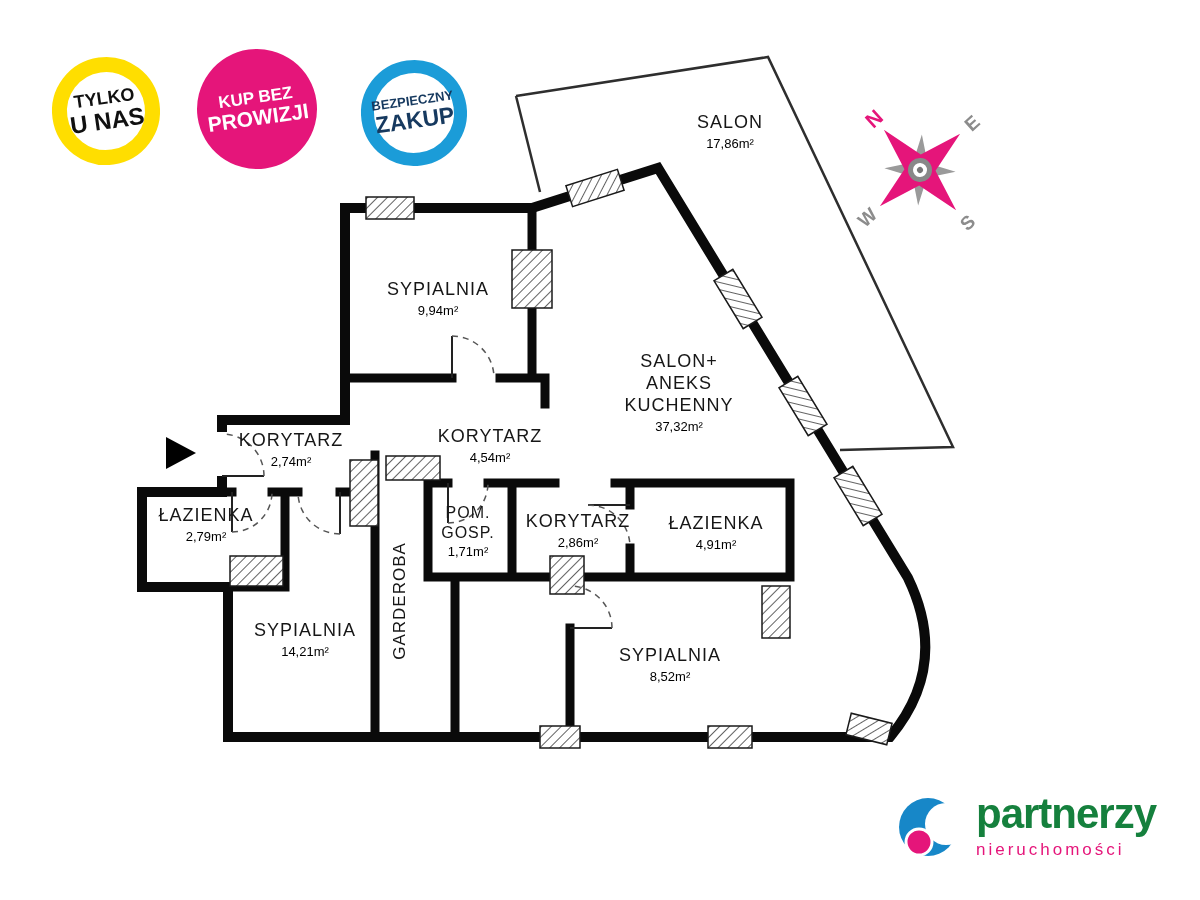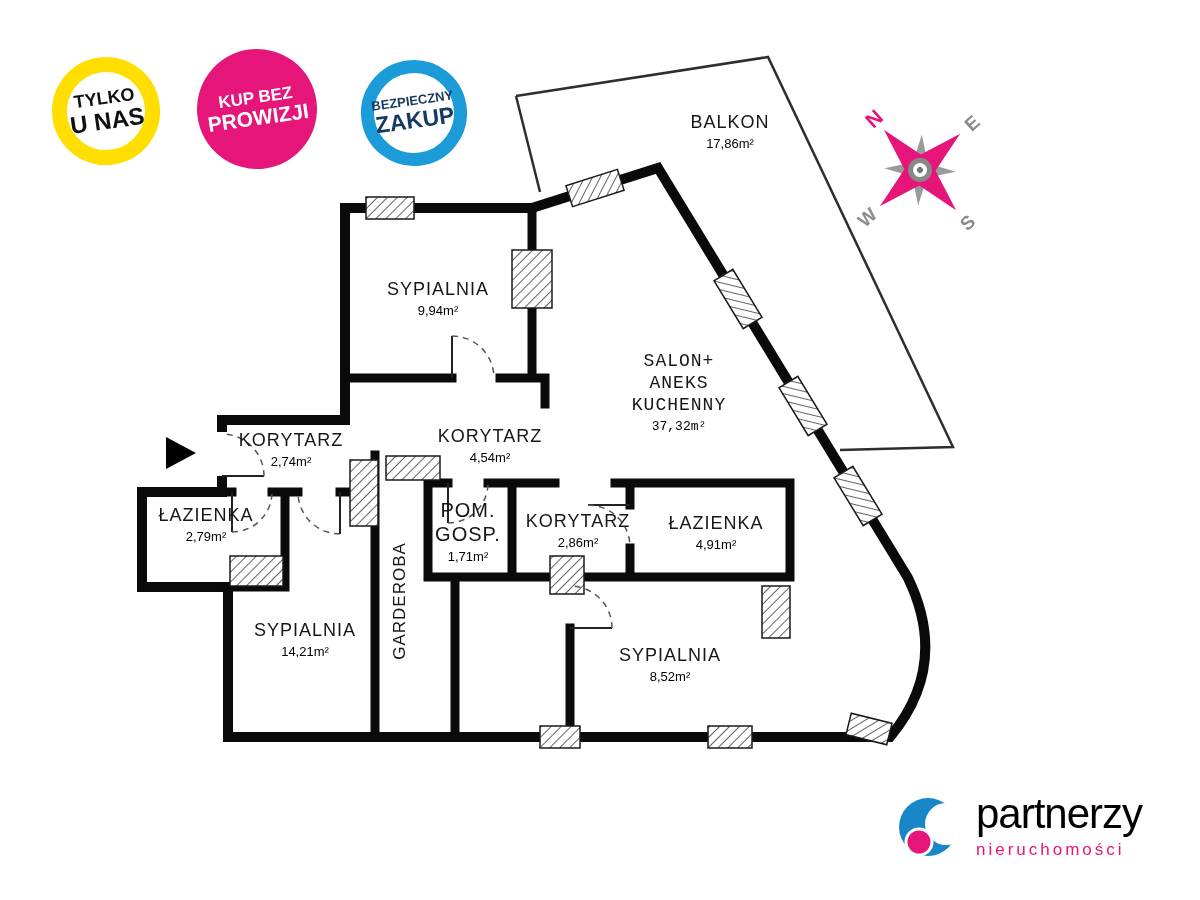--- a/index.html
+++ b/index.html
@@ -26,26 +26,26 @@
   #badge-blue .l2{font-size:23px;font-weight:bold;}
   
   #plan{position:absolute;left:0;top:0;}
   
   .room-label{
     position:absolute;transform:translate(-50%,-50%);
     text-align:center;pointer-events:none;
   }
   .room-name{font-size:18px;letter-spacing:1px;white-space:pre-line;line-height:1.22;color:#161616;}
   .room-area{font-size:13px;margin-top:2px;color:#000000;}
-  .room-label.small .room-name{font-size:20px;}
+  .room-label.small .room-name{font-size:16px;}
   #label-garderoba{transform:translate(-50%,-50%) rotate(-90deg);}
   
   #logo{position:absolute;left:898px;top:793px;display:flex;align-items:center;gap:14px;}
   .logo-text{display:flex;flex-direction:column;}
-  .logo-name{font-size:42px;font-weight:normal;color:#000000;line-height:1;letter-spacing:-1px;}
+  .logo-name{font-size:42px;font-weight:bold;color:#15803d;line-height:1;letter-spacing:-1px;}
   .logo-sub{font-size:17px;font-weight:normal;color:#E5157A;letter-spacing:3px;margin-top:5px;}
   
   #compass{position:absolute;left:838px;top:88px;}
 </style>
 </head>
 <body>
 
 <svg id="plan" width="1200" height="900" viewBox="0 0 1200 900">
   <defs>
     <pattern id="hatch" patternUnits="userSpaceOnUse" width="7" height="7" patternTransform="rotate(45)">
@@ -112,28 +112,28 @@
            M340,534 A42,42 0 0 1 298,492
            M448,523 A40,40 0 0 0 488,483
            M588,505 A42,42 0 0 1 630,547
            M612,628 A42,42 0 0 0 570,586" stroke="#555" stroke-width="1.5" stroke-dasharray="6 5" fill="none"></path>
 
   <polygon points="166,437 166,469 196,453" fill="#000"></polygon>
 </svg>
 
 <div>
   <div class="room-label" id="label-balkon" style="left:730px;top:131px;">
-    <div class="room-name">BALKON</div>
+    <div class="room-name">SALON</div>
     <div class="room-area">17,86m²</div>
   </div>
   <div class="room-label" style="left:438px;top:298px;">
     <div class="room-name">SYPIALNIA</div>
     <div class="room-area">9,94m²</div>
   </div>
-  <div class="room-label" style="left:679px;top:392px;font-family:Liberation Mono, monospace;">
+  <div class="room-label" style="left:679px;top:392px;">
     <div class="room-name">SALON+
 ANEKS
 KUCHENNY</div>
     <div class="room-area">37,32m²</div>
   </div>
   <div class="room-label" style="left:291px;top:449px;">
     <div class="room-name">KORYTARZ</div>
     <div class="room-area">2,74m²</div>
   </div>
   <div class="room-label" style="left:490px;top:445px;">

